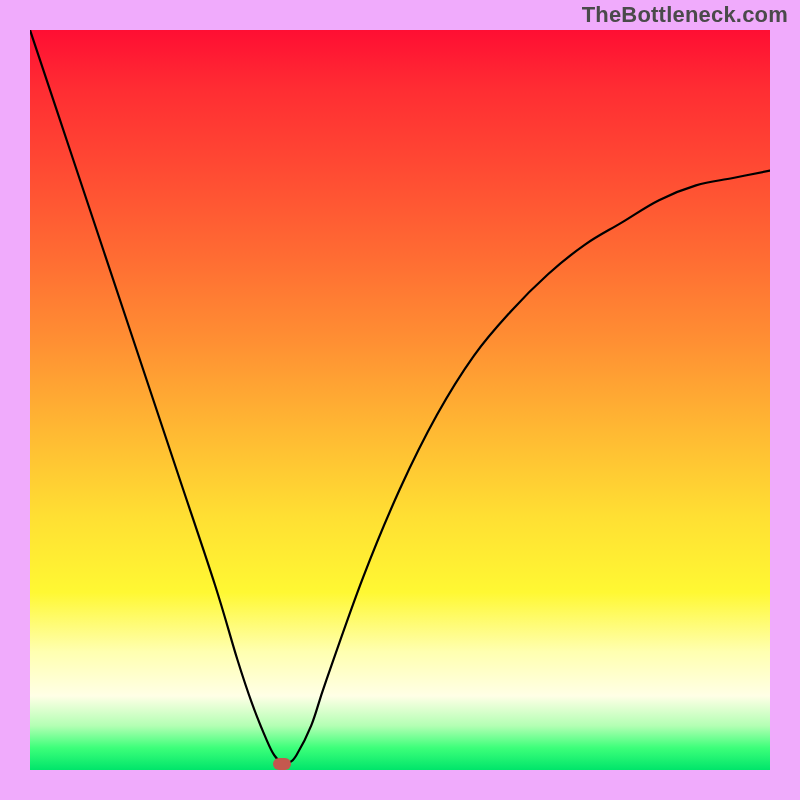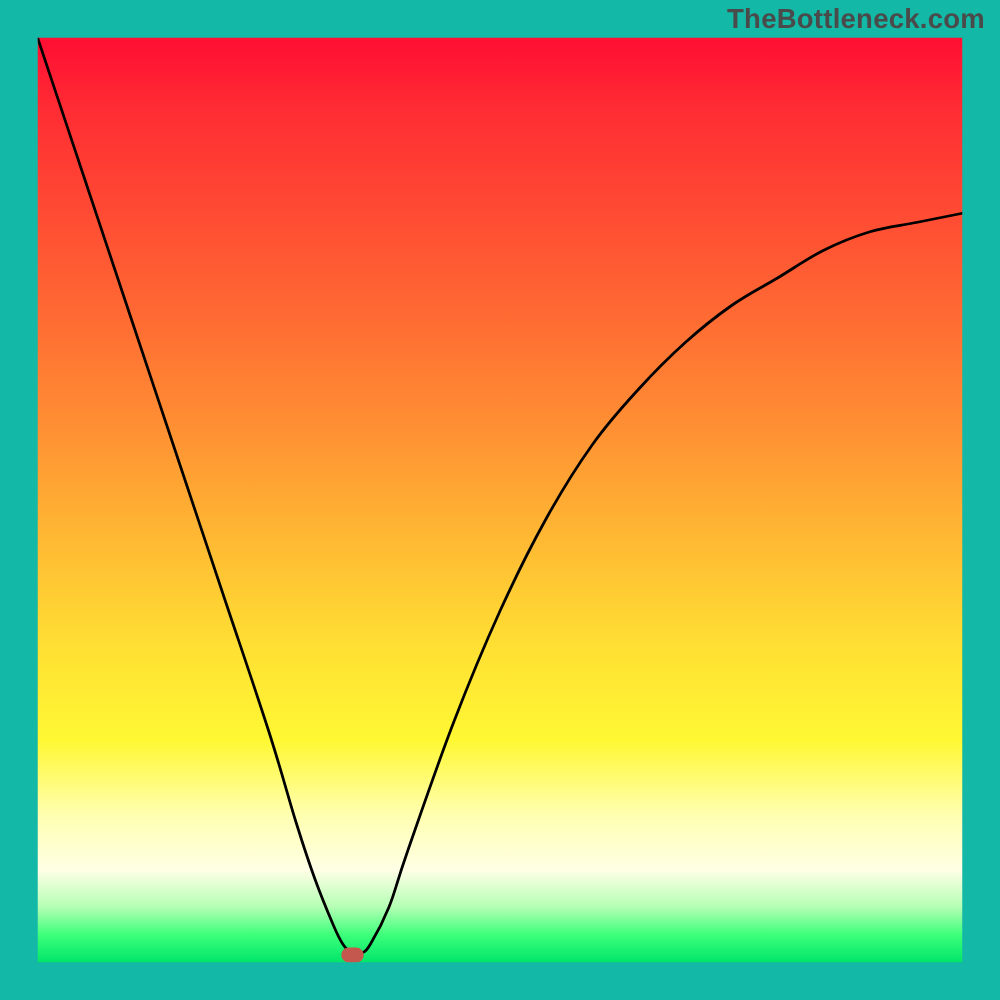--- a/index.html
+++ b/index.html
@@ -8,21 +8,21 @@
     width: 800px;
     height: 800px;
     background: #000;
     font-family: Arial, Helvetica, sans-serif;
     overflow: hidden;
   }
   .frame {
     position: relative;
     width: 800px;
     height: 800px;
-    background: #14b8a6;
+    background: #f0abfc;
   }
   .watermark {
     position: absolute;
     top: 2px;
     right: 12px;
     color: #4a4a4a;
     font-size: 22px;
     font-weight: 600;
     letter-spacing: 0.2px;
     z-index: 5;

